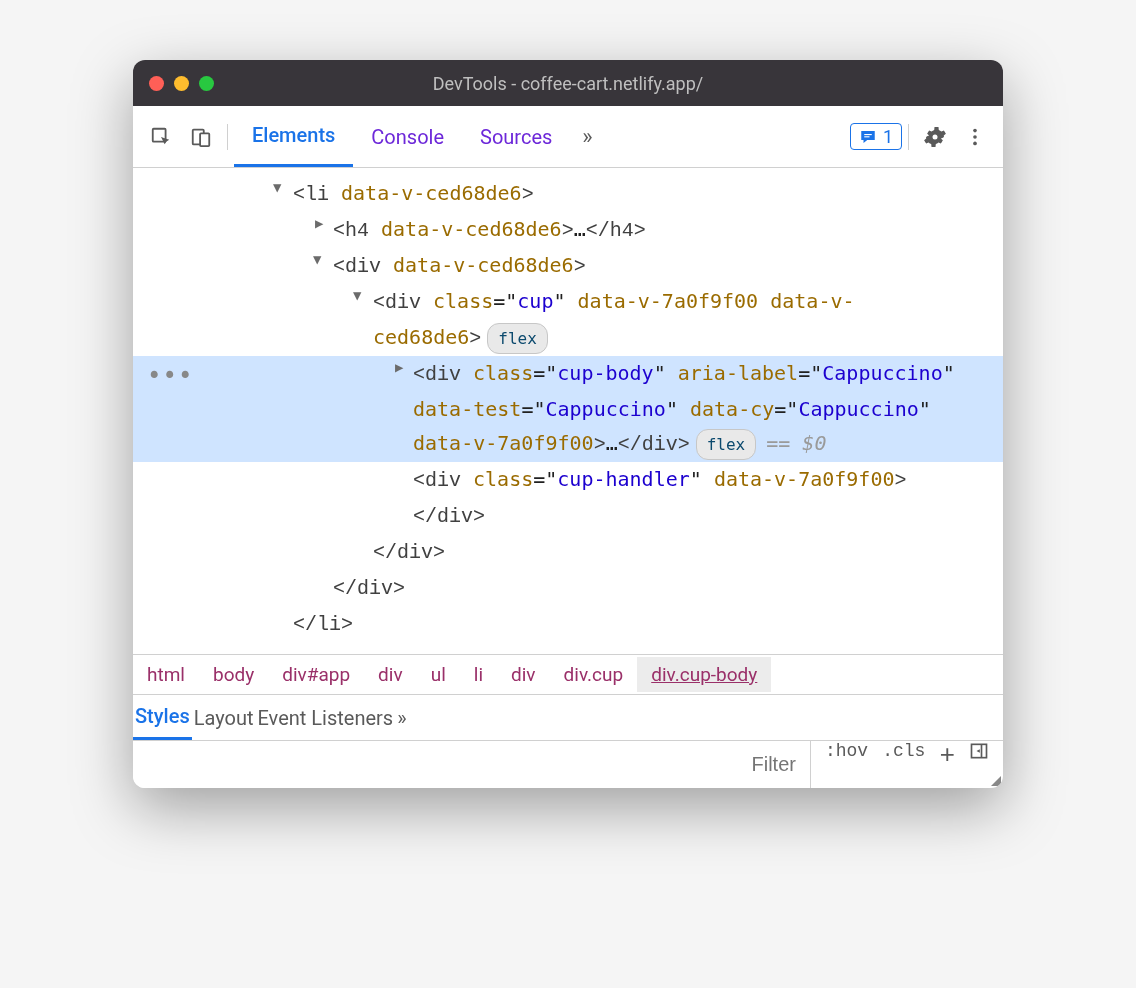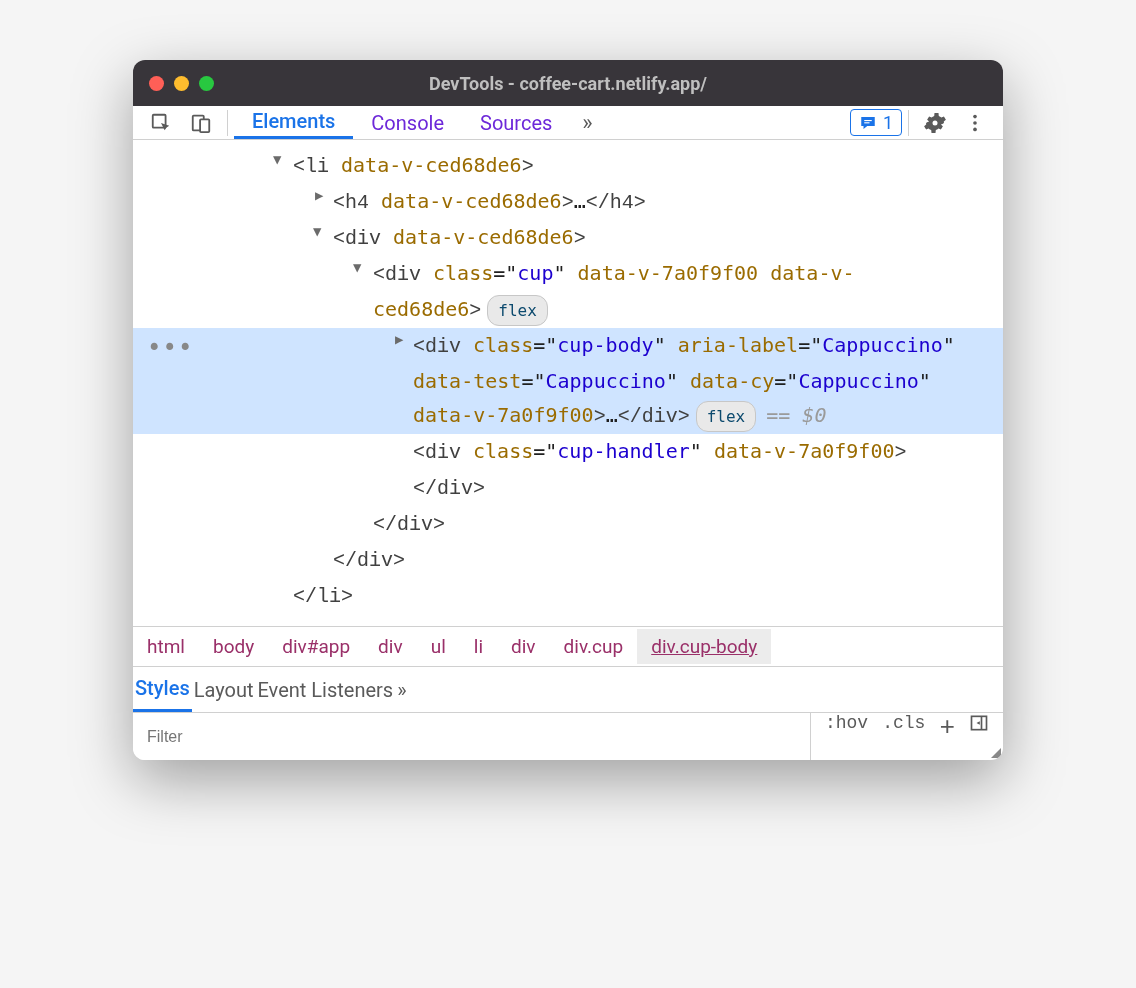--- a/index.html
+++ b/index.html
@@ -32,25 +32,25 @@
 .tl { width: 15px; height: 15px; border-radius: 50%; }
 .tl.red { background: #ff5f57; }
 .tl.yellow { background: #febc2e; }
 .tl.green { background: #28c840; }
 .title {
   position: absolute;
   left: 0; right: 0;
   text-align: center;
   color: #bfbfbf;
   font-size: 18px;
-  font-weight: 700;
+  font-weight: 400;
   pointer-events: none;
 }
 .toolbar {
-  height: 34px;
+  height: 62px;
   display: flex;
   align-items: center;
   border-bottom: 1px solid #d0d0d0;
   padding: 0 8px;
 }
 .tool-icon {
   width: 40px; height: 40px;
   display: flex; align-items: center; justify-content: center;
   color: #5a5a5a;
 }
@@ -155,25 +155,26 @@
 .filter-row {
   display: flex;
   align-items: center;
   height: 48px;
   border-top: 1px solid #d0d0d0;
   position: relative;
 }
 .filter-input {
   flex: 1;
   border: none;
-  font-size: 16px;
+  font-size: 20px;
   padding: 0 14px;
   height: 100%;
   outline: none;
   color: #888;
+  text-align: right;
 }
 .filter-tools {
   display: flex;
   align-items: flex-start;
   gap: 14px;
   padding: 0 14px;
   font-family: Liberation Mono, monospace;
   font-size: 18px;
   color: #5a5a5a;
   border-left: 1px solid #d0d0d0;

